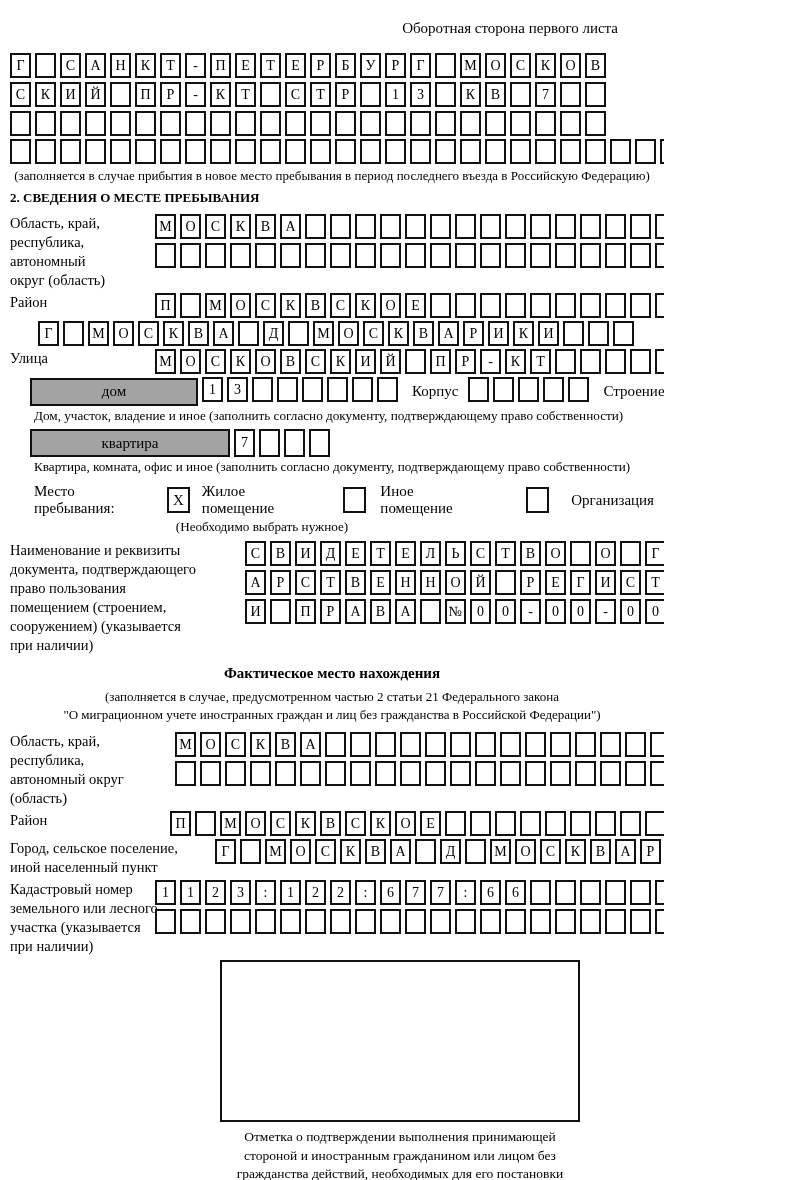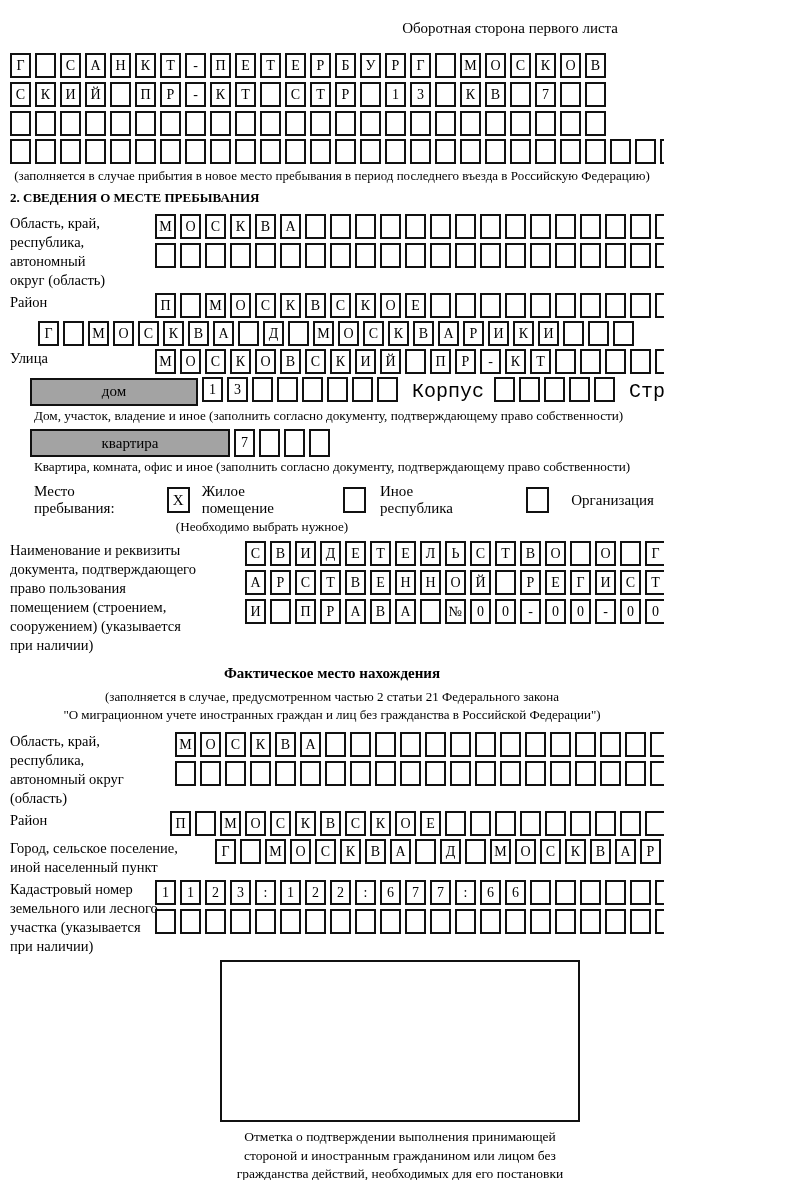--- a/index.html
+++ b/index.html
@@ -47,21 +47,21 @@
   .sec-title { font-weight: bold; font-size: 13px; margin: 6px 0 8px; }
   
   .house-row { display: flex; align-items: center; gap: 4px; margin: 2px 0 2px 20px; font-size: 15px; }
   .wide-box {
     border: 2px solid #111; height: 28px; flex: none;
     display: flex; align-items: center; justify-content: center;
     font-size: 15px; background: #a3a3a3;
   }
   .house-box { width: 168px; }
   .apt-box { width: 200px; }
-  .inline-label { flex: none; font-size: 20px; margin: 0 6px 0 10px; font-family: Liberation Mono, monospace; }
+  .inline-label { flex: none; font-size: 15px; margin: 0 6px 0 10px; }
   .small-caption { font-size: 13.2px; margin: 2px 0 5px 24px; }
   .apt-row .cell { height: 28px; }
   
   .stay-row { display: flex; align-items: center; font-size: 15px; margin: 8px 0 2px 24px; }
   .checkbox {
     width: 23px; height: 26px; flex: none;
     border: 2px solid #111; background: #fff;
     display: flex; align-items: center; justify-content: center;
     font-size: 15px;
   }
@@ -399,21 +399,21 @@
         <div class="cell"></div>
       </div>
   </div>
   <div class="small-caption">Квартира, комната, офис и иное (заполнить согласно документу, подтверждающему право собственности)</div>
 
   <div class="stay-row">
     <span>Место пребывания:</span>
     <span class="checkbox cb1">X</span>
     <span>Жилое помещение</span>
     <span class="checkbox cb2"></span>
-    <span>Иное республика</span>
+    <span>Иное помещение</span>
     <span class="checkbox cb3"></span>
     <span>Организация</span>
   </div>
   <div class="choose-note">(Необходимо выбрать нужное)</div>
 
   <div class="field">
     <div class="flabel">
         <div>Наименование и реквизиты</div>
         <div>документа, подтверждающего</div>
         <div>право пользования</div>

